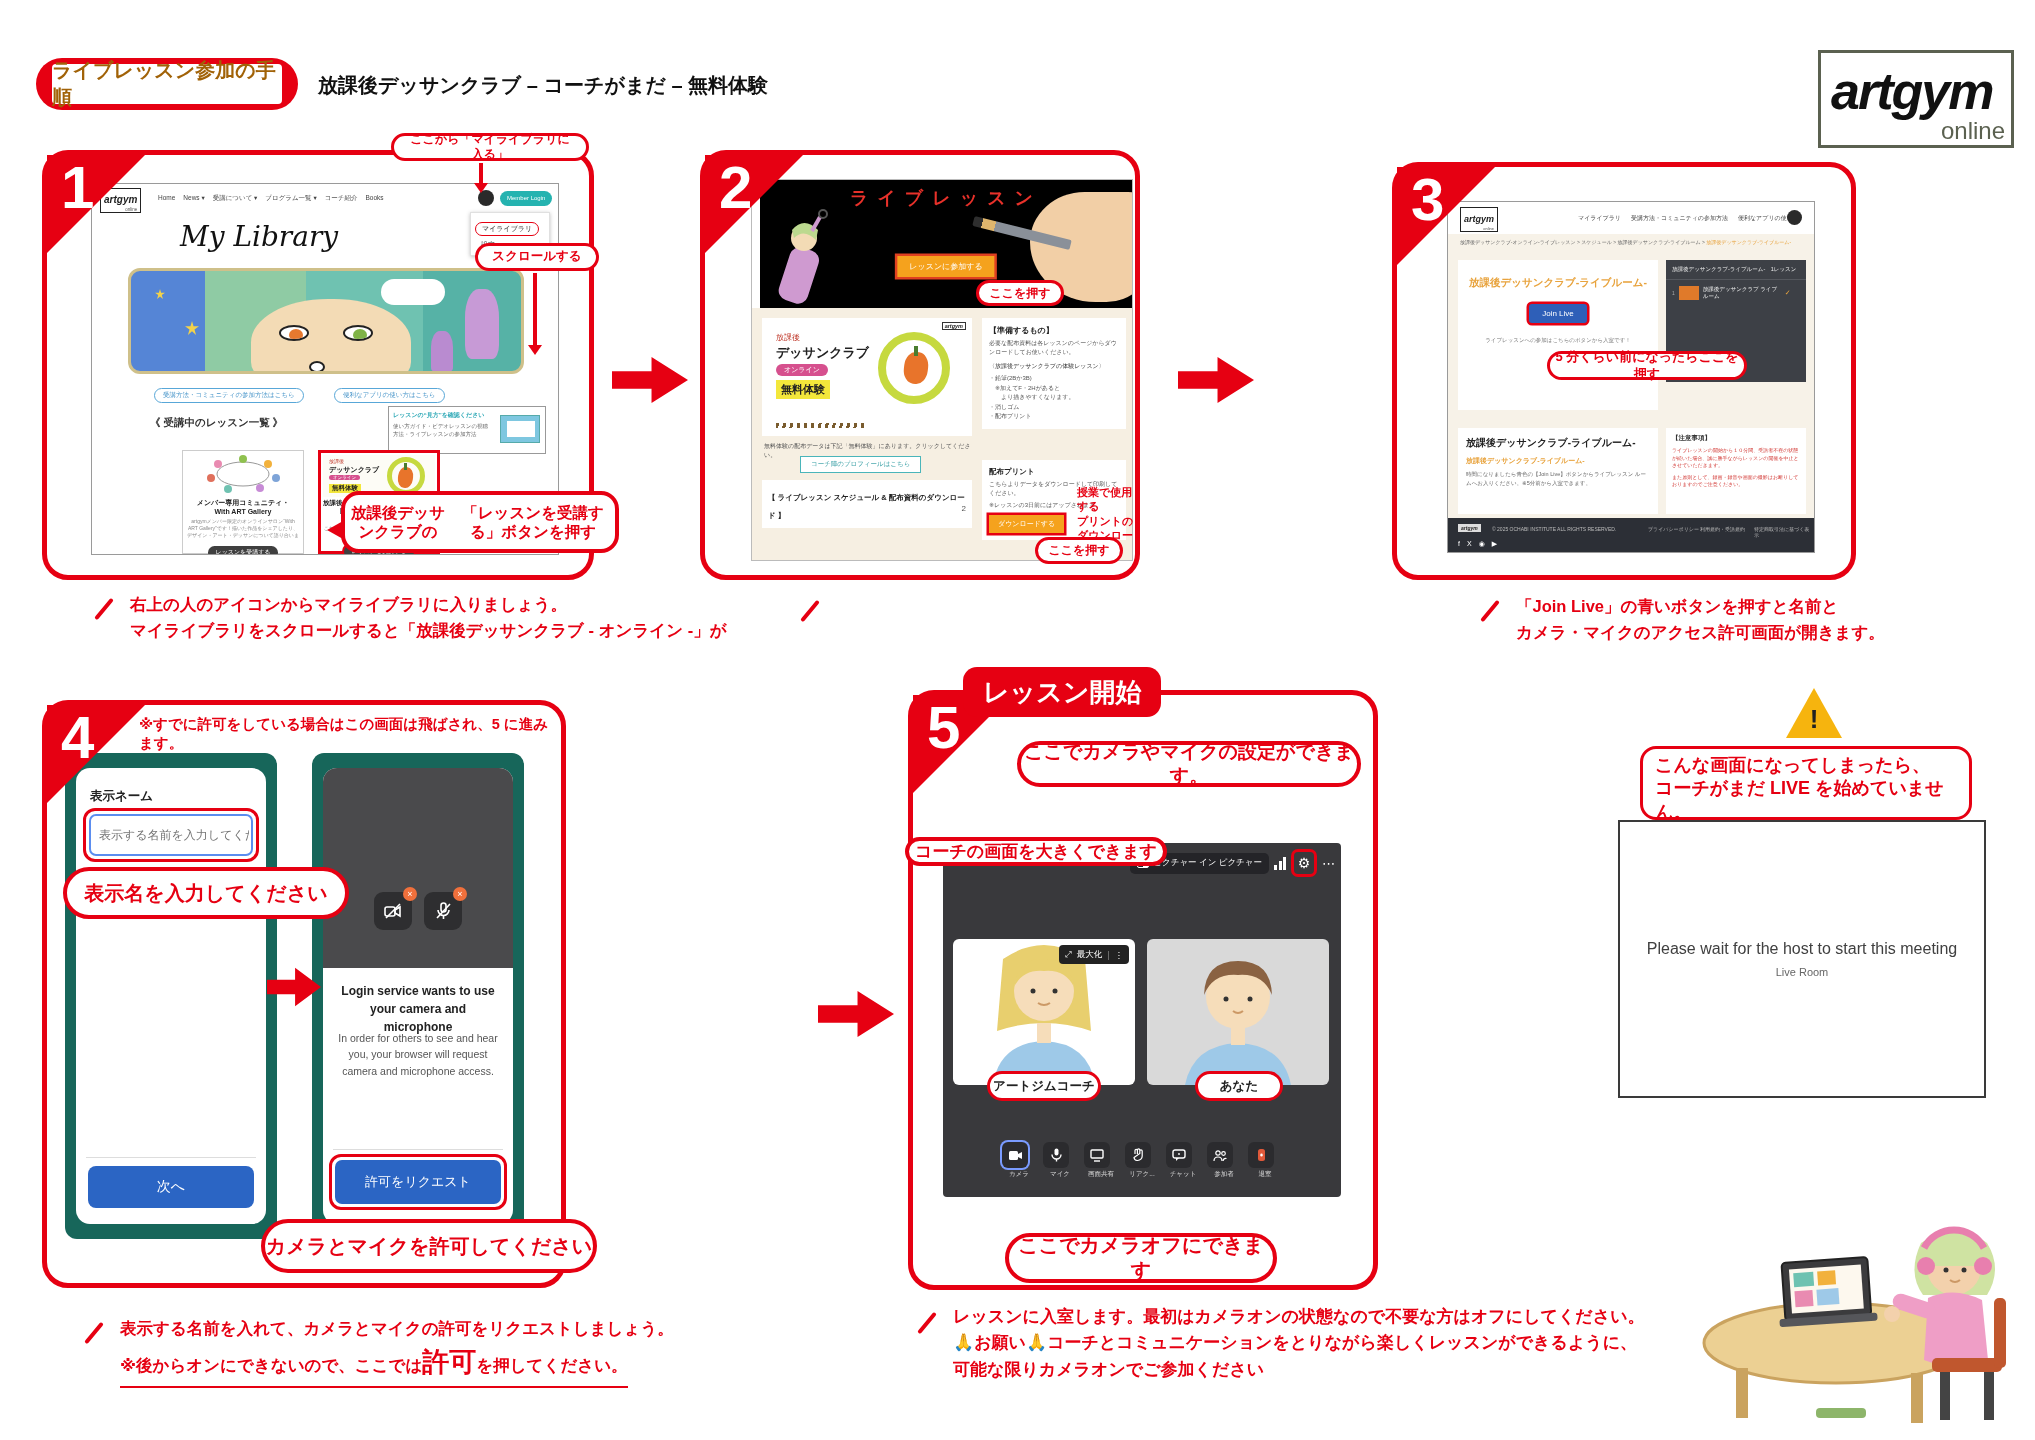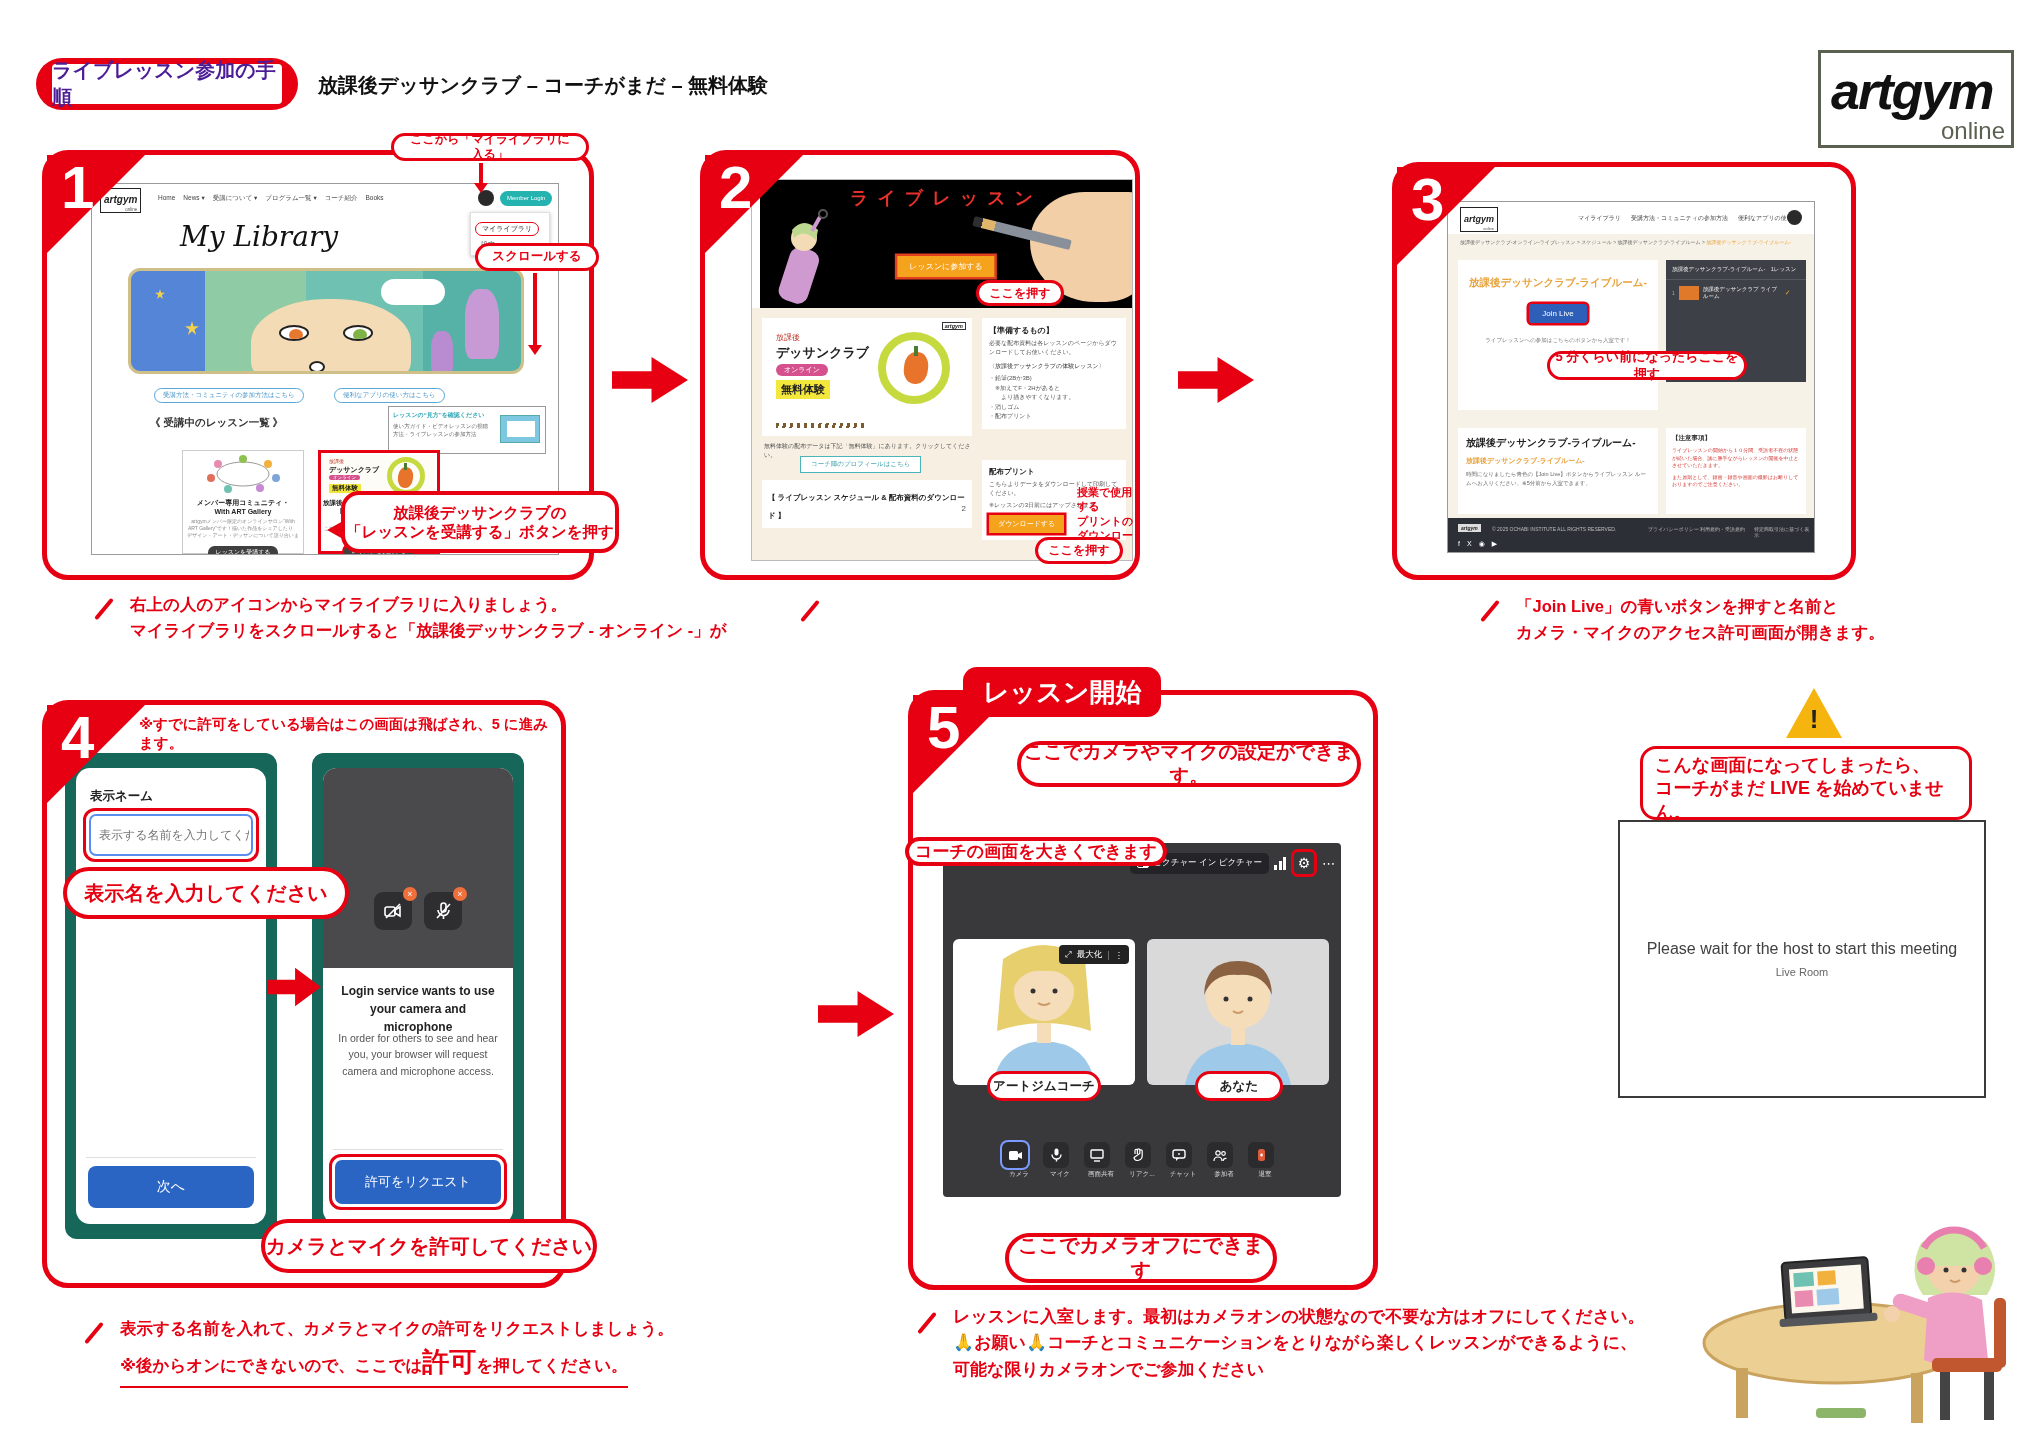--- a/index.html
+++ b/index.html
@@ -27,21 +27,21 @@
 .vlabel{font-size:6.5px;color:#ddd;text-align:center;margin-top:2px}
 .tile-label{position:absolute;background:#fff;border:3px solid var(--red);border-radius:16px;color:#222;font-weight:bold;font-size:12.5px;display:flex;align-items:center;justify-content:center;z-index:5}
 </style>
 </head>
 <body>
 
 <div class="page">
 
   <div class="abs" style="left:36px;top:58px;width:262px;height:52px;background:var(--red);border-radius:26px;">
     <div class="abs" style="left:16px;right:16px;top:6px;bottom:6px;background:#fff;border-radius:4px;display:flex;align-items:center;justify-content:center;">
-      <span style="font-size:20px;font-weight:bold;color:#4c1d95;">ライブレッスン参加の手順</span>
+      <span style="font-size:20px;font-weight:bold;color:#a16207;">ライブレッスン参加の手順</span>
     </div>
   </div>
   <div class="abs" style="left:318px;top:72px;font-size:20px;font-weight:bold;color:#111;">放課後デッサンクラブ – コーチがまだ – 無料体験</div>
   <div class="abs" style="left:1818px;top:50px;width:196px;height:98px;border:3px solid #5b6150;">
     <span style="position:absolute;left:10px;top:8px;font-size:52px;font-weight:800;font-style:italic;letter-spacing:-2px;color:#111;">artgym</span>
     <span style="position:absolute;right:6px;bottom:0px;font-size:24px;color:#5b6150;background:#fff;padding-left:6px;">online</span>
   </div>
 
   <section class="panel" style="left:42px;top:150px;width:552px;height:430px;">
     <div class="flag">
@@ -134,21 +134,21 @@
         <span class="card-btn" style="box-shadow:0 0 0 2px var(--red);border-radius:9px;">レッスンを受講する</span>
       </div>
     </div>
 
     <div class="callout" style="left:344px;top:-22px;height:28px;padding:0 12px;font-size:12px;border-radius:14px;border-width:3px;">ここから「マイライブラリに入る」</div>
     <div class="aline" style="left:432px;top:8px;height:22px;"></div>
     <div class="ahead" style="left:427px;top:28px;"></div>
     <div class="callout" style="left:428px;top:88px;width:124px;height:28px;font-size:12.5px;border-radius:14px;border-width:3px;">スクロールする</div>
     <div class="aline" style="left:486px;top:118px;height:74px;"></div>
     <div class="ahead" style="left:481px;top:190px;"></div>
-    <div class="callout" style="left:294px;top:336px;width:278px;height:62px;font-size:15.5px;border-radius:18px;flex-direction:column;border-width:4px;">
+    <div class="callout" style="left:294px;top:336px;width:278px;height:62px;font-size:15.5px;border-radius:18px;flex-direction:row;border-width:4px;">
       <span>放課後デッサンクラブの</span>
         <span>「レッスンを受講する」ボタンを押す</span>
       <div class="tail-left" style="left:-18px;top:26px;"></div>
     </div>
   </section>
   <div class="tick" style="left:102px;top:596px;"></div>
   <div class="cap" style="left:130px;top:592px;">
     <div>右上の人のアイコンからマイライブラリに入りましょう。</div>
       <div>マイライブラリをスクロールすると「放課後デッサンクラブ - オンライン -」が</div>
   </div>

